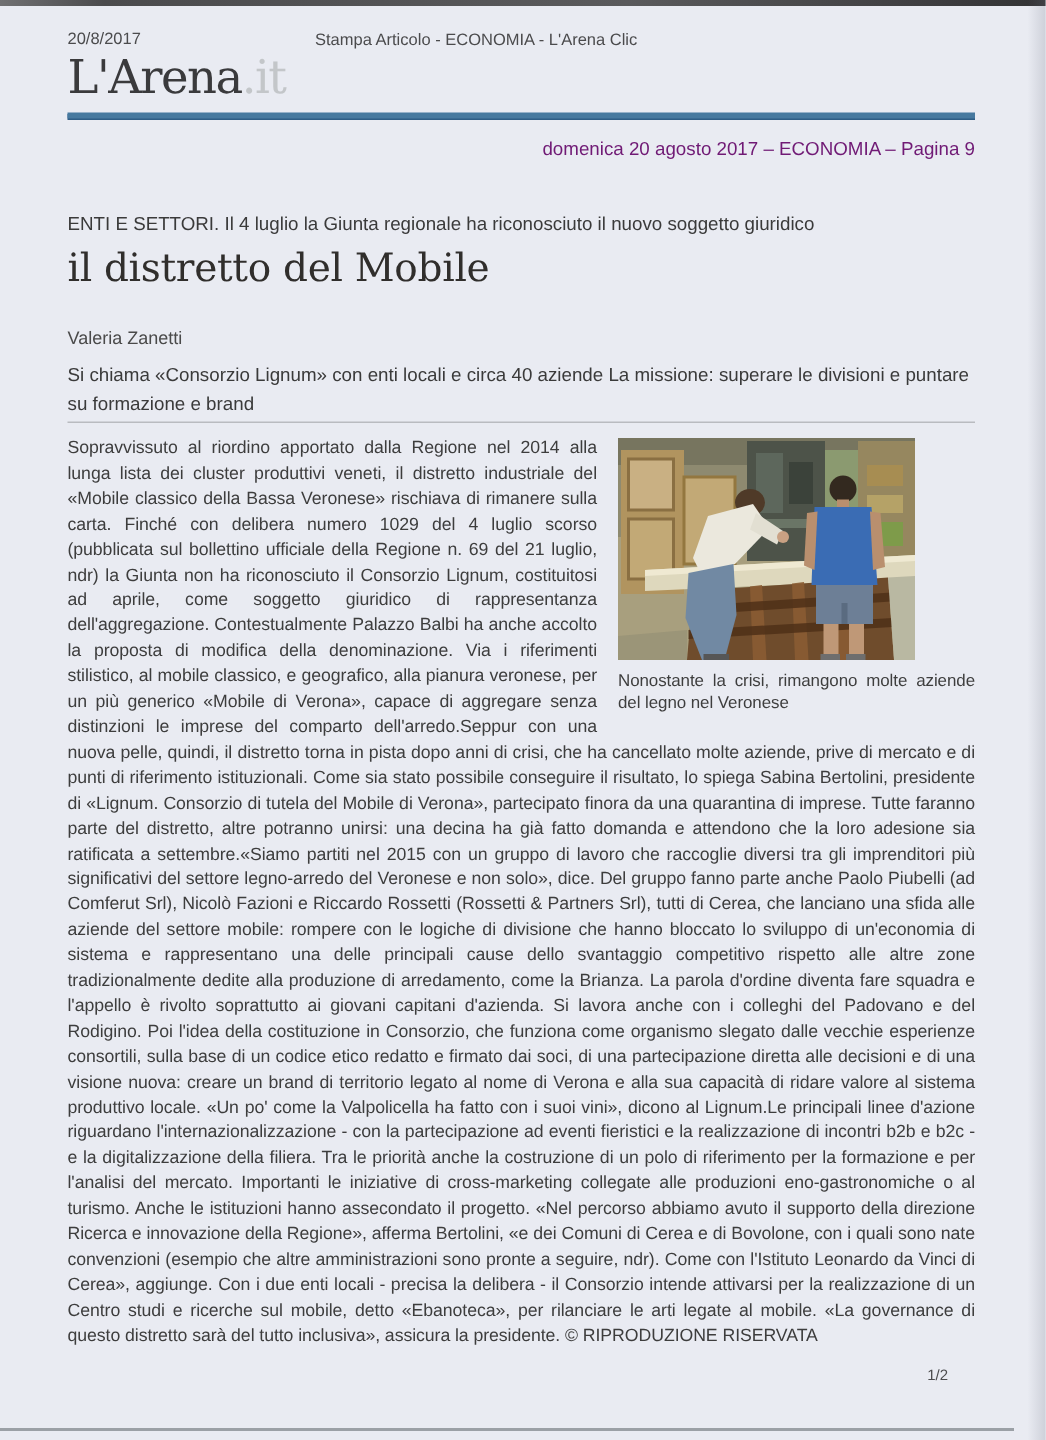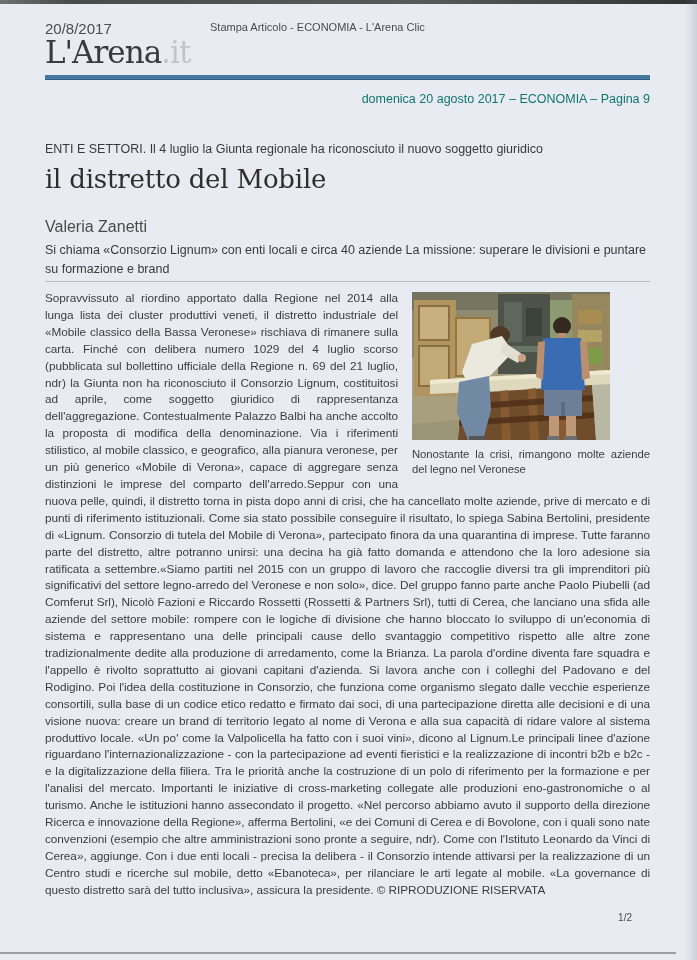--- a/index.html
+++ b/index.html
@@ -9,41 +9,41 @@
     font-family:"Liberation Sans", sans-serif;
     color:#3d3d3d;
   }
   
   .scan-top-edge{position:absolute;top:0;left:0;width:697px;height:4px;
     background:linear-gradient(to right,#707072,#4b4b4d 10%,#5a5a5c 60%,#333335);}
   .scan-right-shadow{position:absolute;top:0;right:0;width:12px;height:960px;
     background:linear-gradient(to right,rgba(120,125,140,0),rgba(110,115,130,.22));}
   .scan-bottom-line{position:absolute;top:952px;left:0;width:676px;height:2px;background:#9ba0a6;}
 
-  .print-date{position:absolute;left:45px;top:20px;font-size:15px;color:#4b4b4d;}
+  .print-date{position:absolute;left:45px;top:20px;font-size:11px;color:#4b4b4d;}
   .print-header{position:absolute;left:210px;top:21px;font-size:11px;color:#4b4b4d;}
 
   .masthead{position:absolute;left:45px;top:34px;
     font-family:"DejaVu Serif", serif;font-weight:normal;font-size:31px;letter-spacing:-1px;}
   .logo-main{color:#3a3a3c;}
   .logo-suffix{color:#c3c6c9;}
   .masthead-rule{position:absolute;left:45px;top:75px;width:605px;height:4px;background:#47799f;
     box-shadow:0 1px 0 #2f5d85;}
 
   .edition-line{position:absolute;left:45px;top:92px;width:605px;text-align:right;
-    font-size:12.5px;color:#0f766e;}
+    font-size:12.5px;color:#701a75;}
 
   .kicker{position:absolute;left:45px;top:116px;width:605px;font-size:12.5px;color:#3a3a3a;margin-top:26px;}
 
   .headline{position:absolute;left:45px;top:146px;width:500px;
     font-family:"DejaVu Serif", serif;font-size:26px;line-height:33px;color:#302e2c;font-weight:400;
     letter-spacing:-0.2px;}
   .headline span{display:block;}
 
-  .author{position:absolute;left:45px;top:218px;font-size:16px;color:#4a4a4a;}
+  .author{position:absolute;left:45px;top:218px;font-size:12px;color:#4a4a4a;}
 
   .standfirst{position:absolute;left:45px;top:241px;width:605px;
     font-size:12.5px;line-height:19px;color:#3a3a3a;}
 
   .divider{position:absolute;left:45px;top:281px;width:605px;height:1px;background:#b9bbc0;}
 
   .article-body{position:absolute;left:45px;top:290px;width:605px;
     font-size:11.8px;line-height:16.9px;text-align:justify;color:#3d3d3d;letter-spacing:-0.05px;}
 
   figure.photo-block{float:right;width:238px;margin:2px 0 6px 14px;padding:0;}

